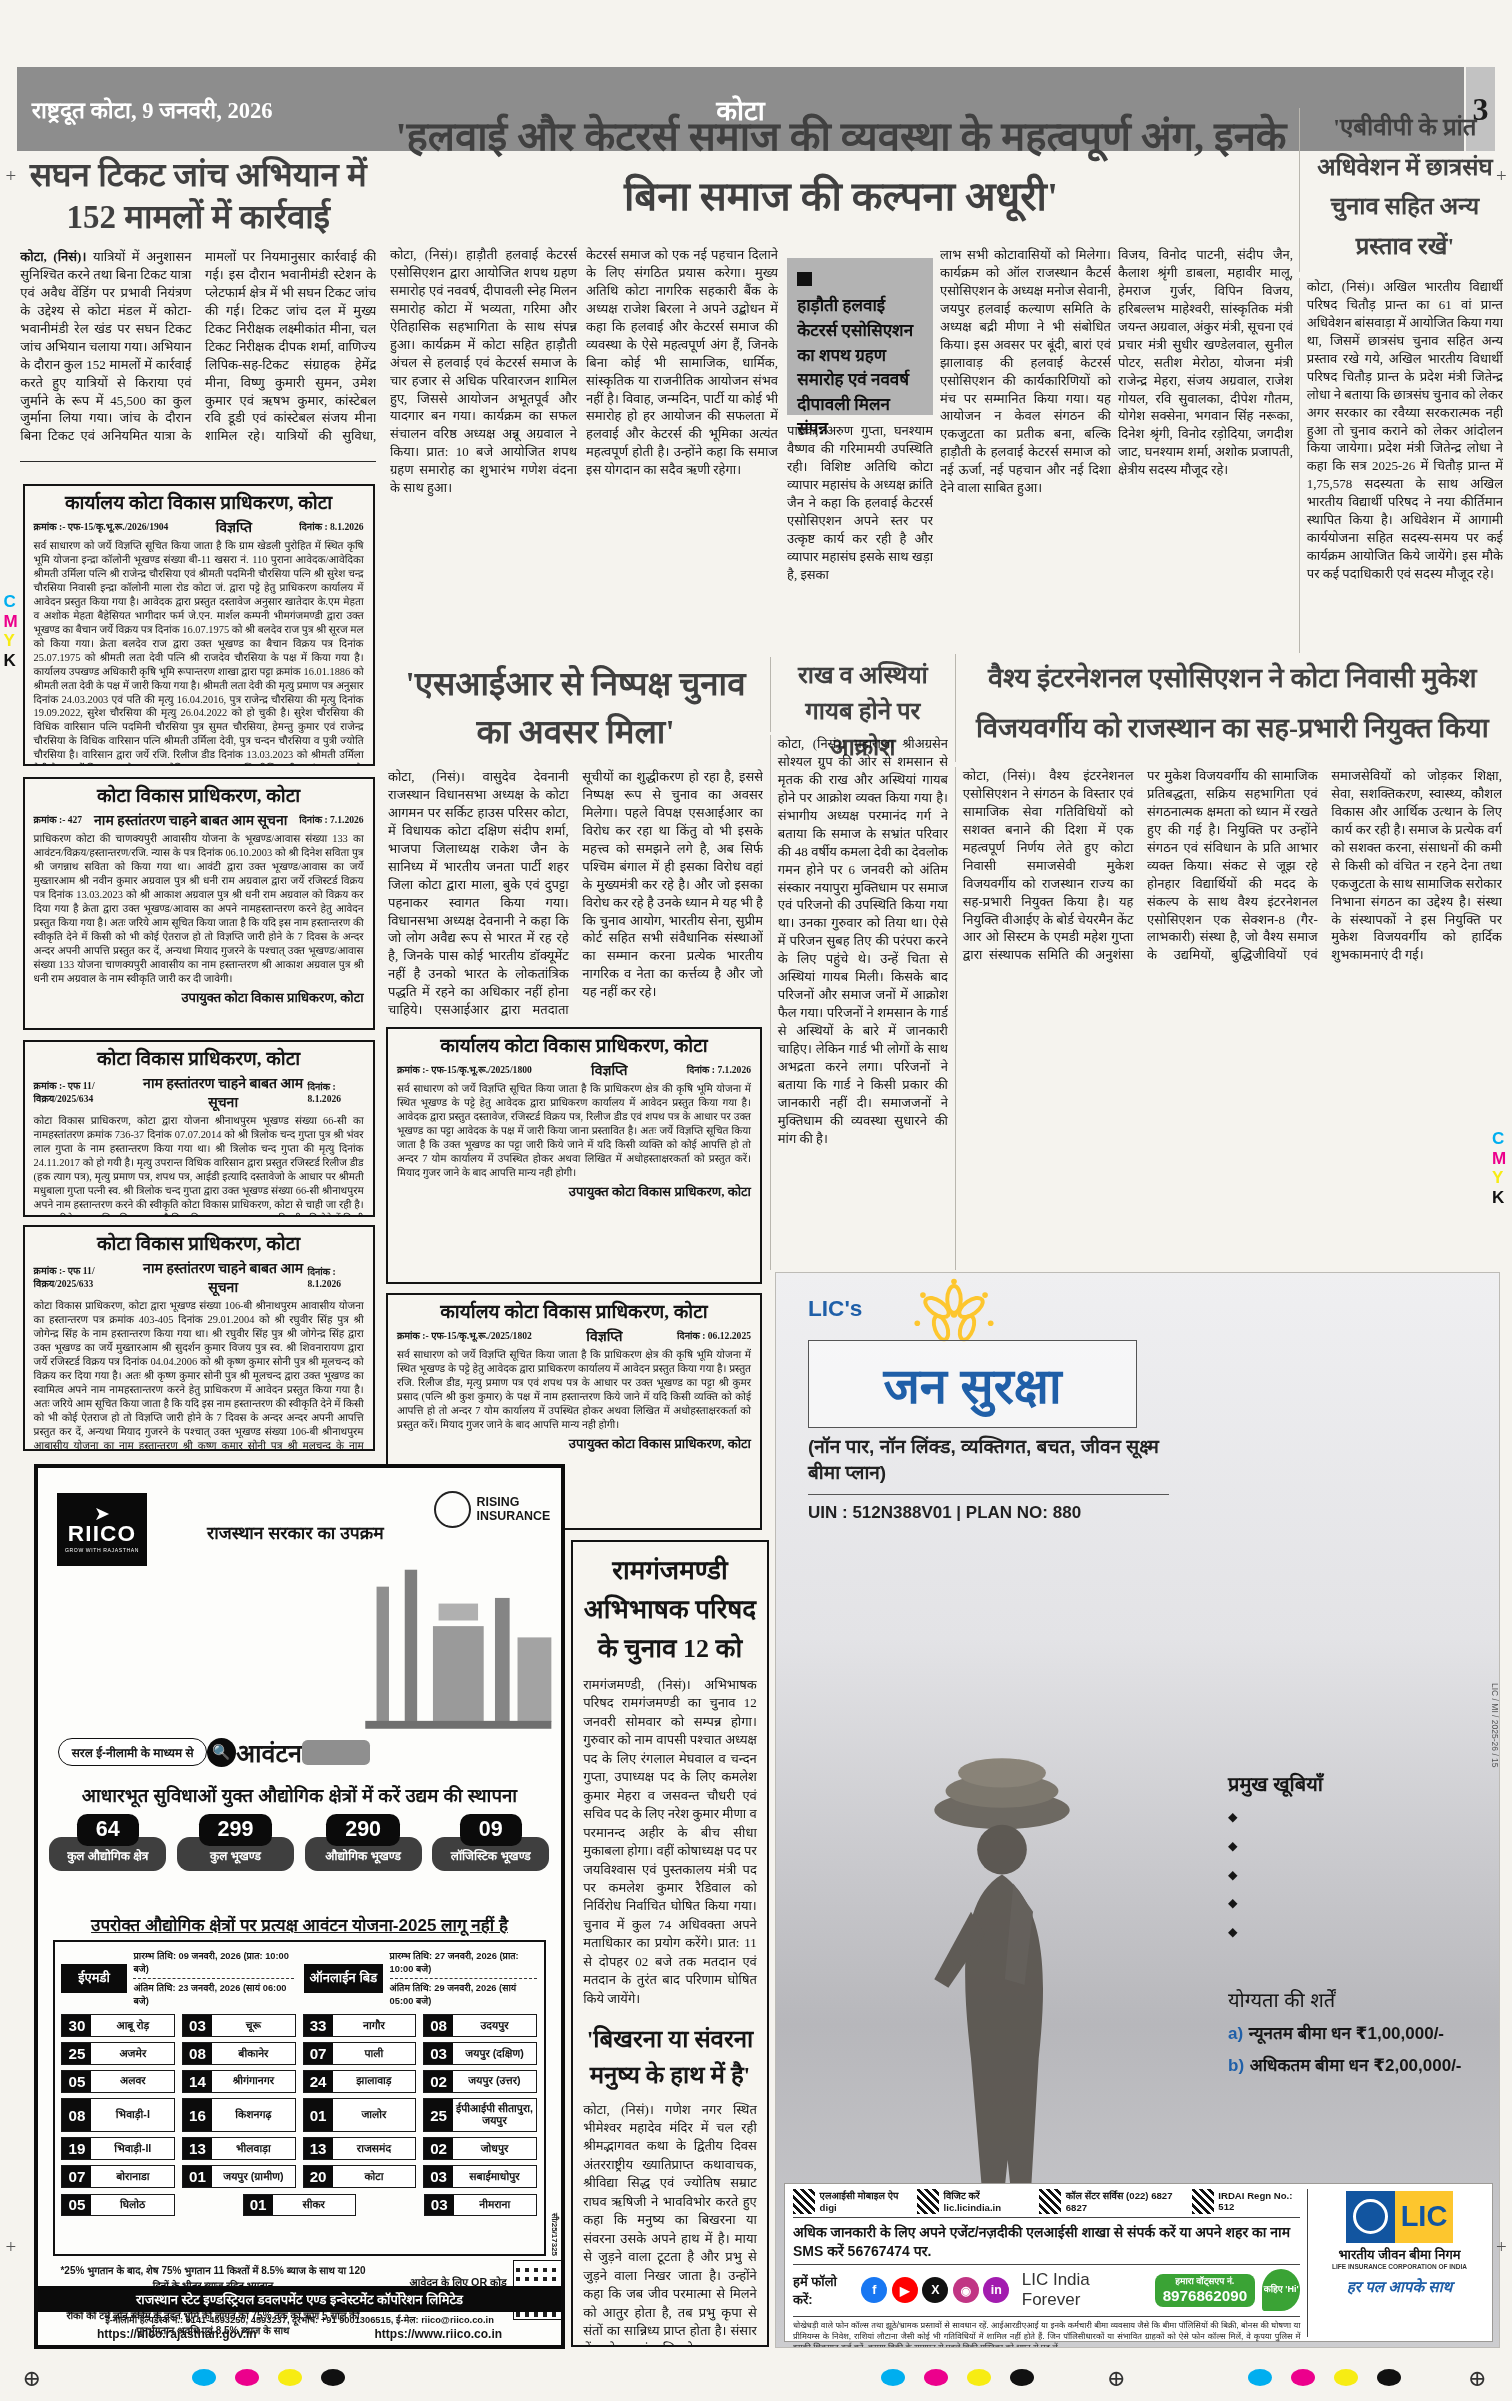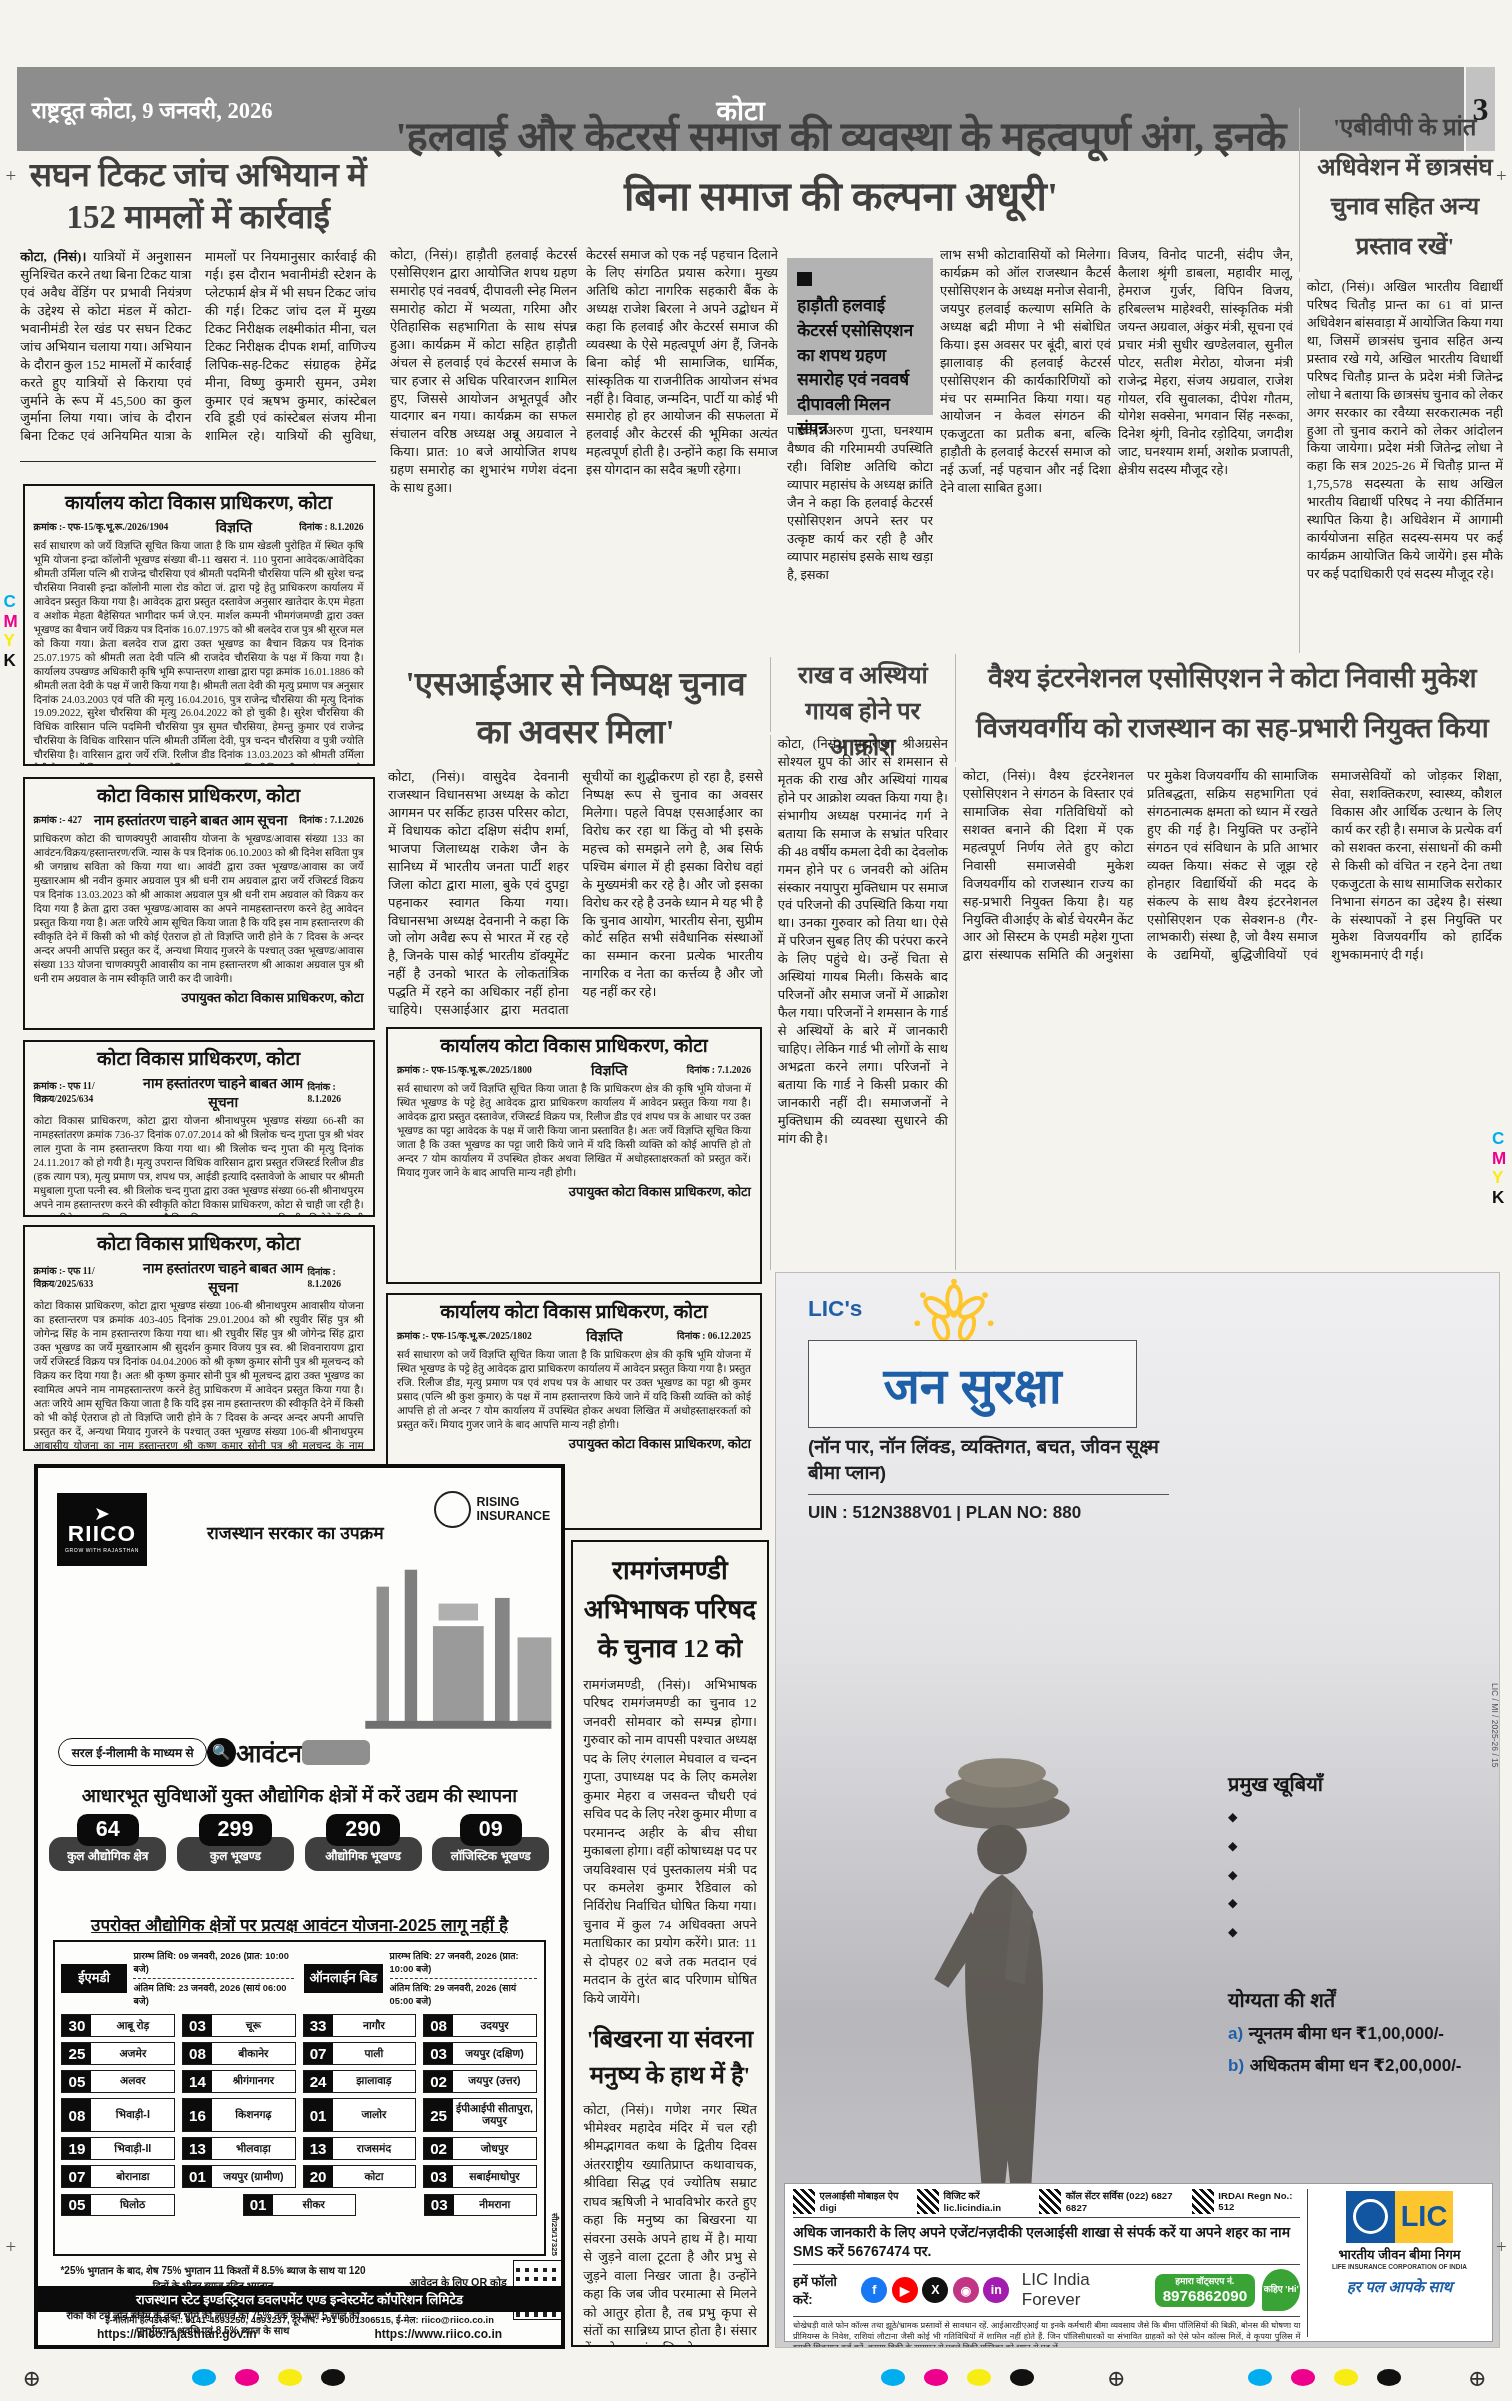--- a/index.html
+++ b/index.html
@@ -128,21 +128,21 @@
   .jsbox{left:32px;top:67px;width:327px;height:86px;border:1.7px solid #555;display:flex;align-items:center;
          justify-content:center;background:rgba(255,255,255,.55);}
   .jsbox span{font-size:49px;font-weight:bold;color:#1f5fa8;}
   .lic-subt{left:32px;top:161px;width:361px;font-size:19px;font-weight:bold;color:#222;line-height:1.35;}
   .lic-uin{left:32px;top:221px;width:361px;font-size:17px;font-weight:bold;color:#222;border-top:1.7px solid #555;
            padding-top:8px;}
   .lic-head{left:32px;top:316px;font-size:52px;font-weight:bold;color:#141414;line-height:1.35;}
   .lic-feat-t{left:452px;top:497px;font-size:20px;font-weight:bold;}
   .lic-feats{left:452px;top:529px;width:260px;font-size:16px;font-weight:bold;line-height:1.8;}
   .lic-feats div::before{content:"◆ ";font-size:12.4px;}
-  .lic-eligt{left:452px;top:713px;font-size:20px;font-weight:bold;}
+  .lic-eligt{left:452px;top:713px;font-size:20px;font-weight:normal;}
   .lic-elig{left:452px;top:745px;width:260px;font-size:17px;font-weight:bold;line-height:1.9;}
   .lic-elig b{color:#1f5fa8;margin-right:5.6px;}
   .lady{left:68px;top:469px;opacity:.85;}
   .lic-panel{left:8px;top:910px;width:709px;height:159px;background:#fff;border:1.1px solid #9c9a96;
              box-sizing:border-box;padding:4.5px 8px;display:flex;}
   .lp-main{flex:1;}
   .lp-row1{display:flex;align-items:center;gap:10.2px;border-bottom:1.7px solid #444;padding-bottom:3.4px;}
   .lp-row1 .mini-qr{width:25px;height:25px;background:repeating-linear-gradient(45deg,#111 0 2.8px,#fff 2.8px 5.6px);}
   .lp-row1 .lbl{font-size:9.6px;font-weight:bold;}
   .lp-sms{font-size:14px;font-weight:bold;border-bottom:1.7px solid #444;padding:4px 0;}

